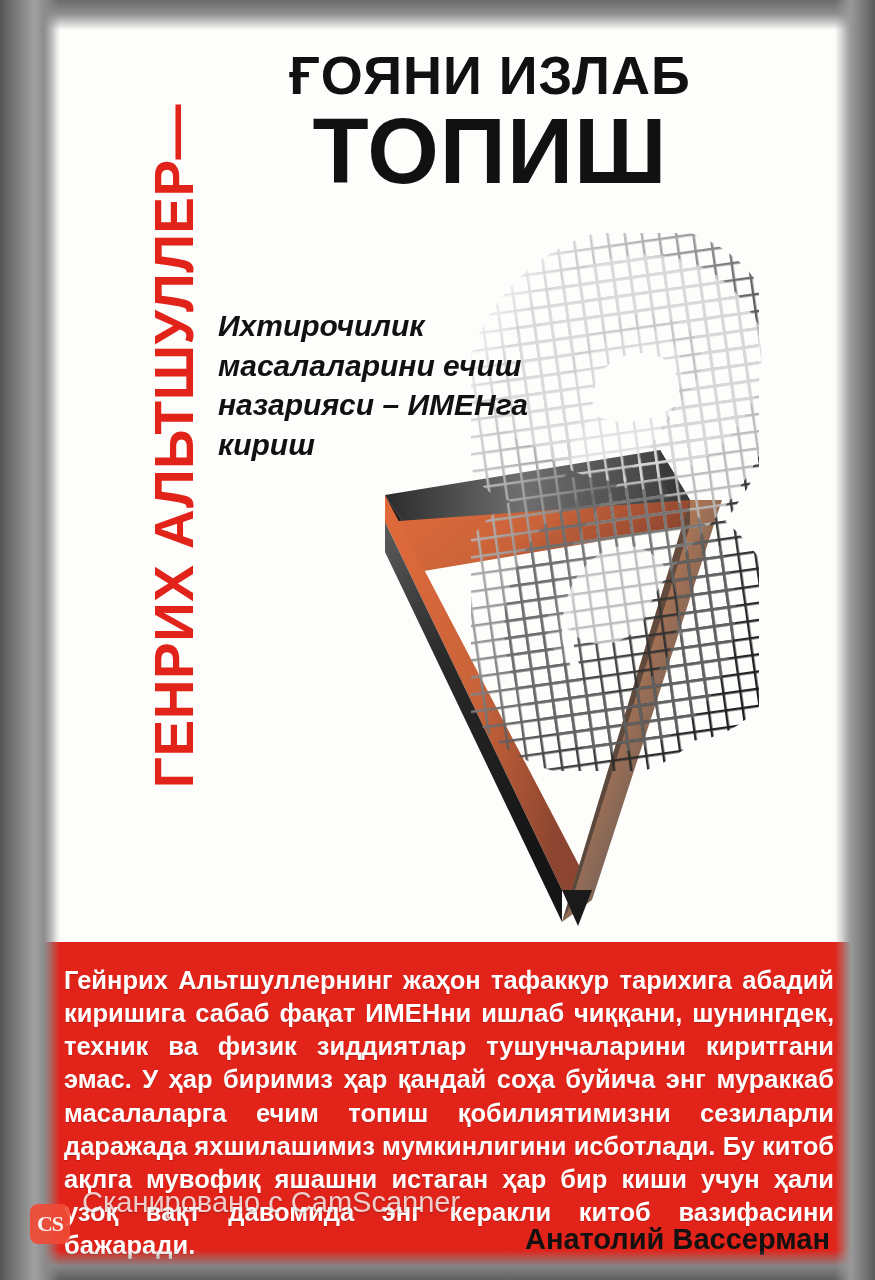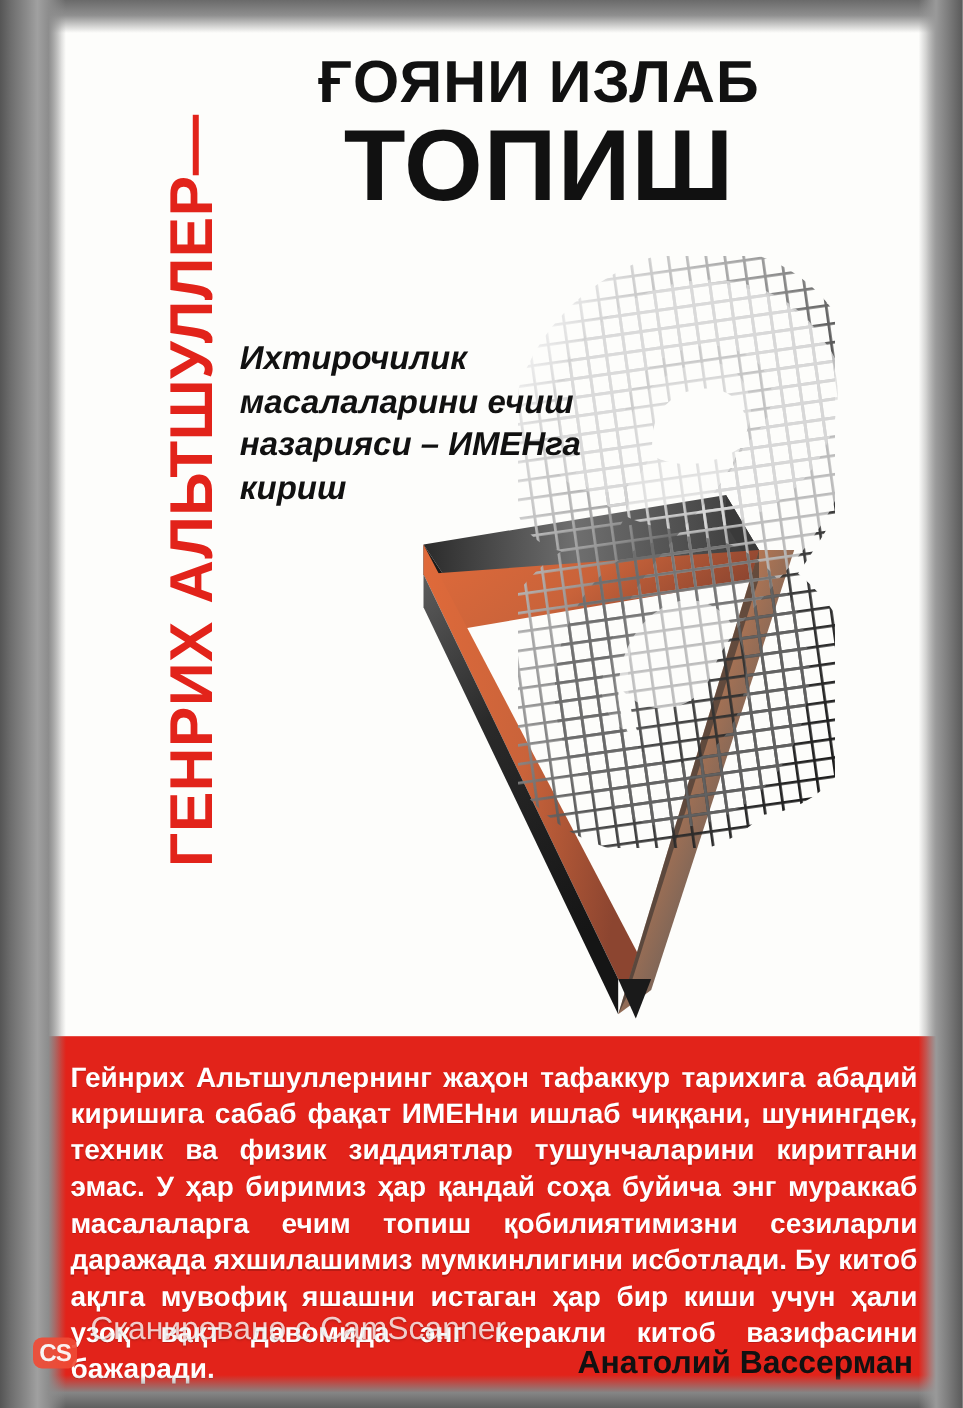--- a/index.html
+++ b/index.html
@@ -171,32 +171,32 @@
     left: 30px;
     bottom: 36px;
     display: flex;
     align-items: center;
     gap: 12px;
     z-index: 7;
     pointer-events: none;
   }
   .cs-badge {
     width: 40px;
-    height: 28px;
+    height: 40px;
     border-radius: 8px;
     background: #f04b36;
     color: #fff;
     font-weight: 700;
     font-size: 22px;
     display: flex;
     align-items: center;
     justify-content: center;
     letter-spacing: -1px;
     opacity: 0.92;
-    font-family: Liberation Sans, sans-serif;
+    font-family: Liberation Serif, serif;
     margin-top: 44px;
   }
   .cs-text {
     color: rgba(255,255,255,0.78);
     font-size: 29px;
     font-family: "Liberation Sans", sans-serif;
     text-shadow: 0 1px 2px rgba(0,0,0,0.25);
   }
 </style>
 </head>

